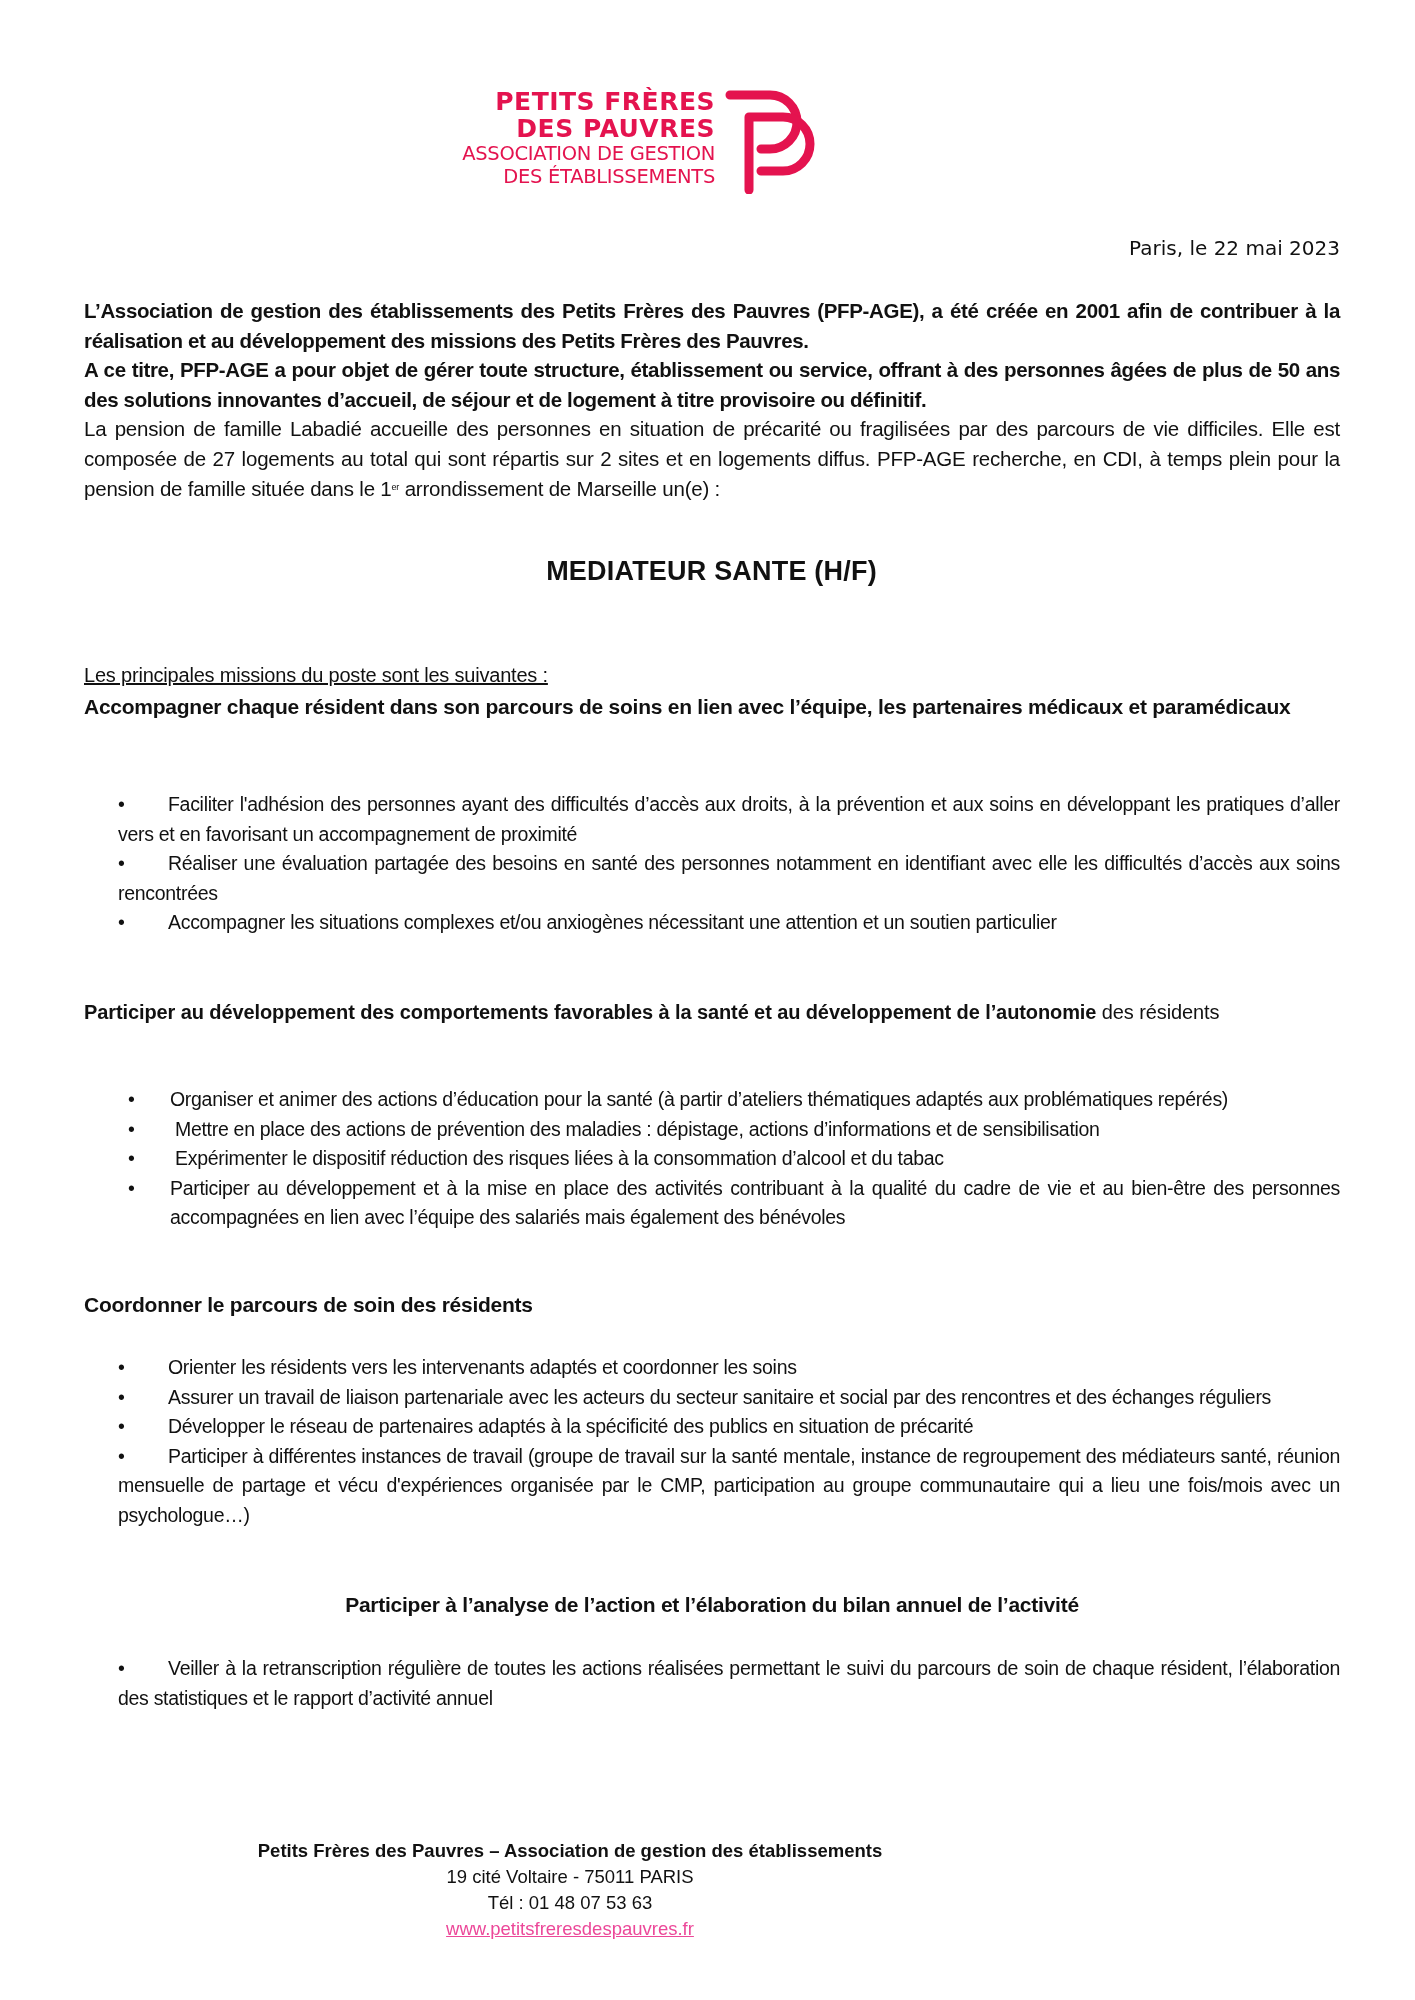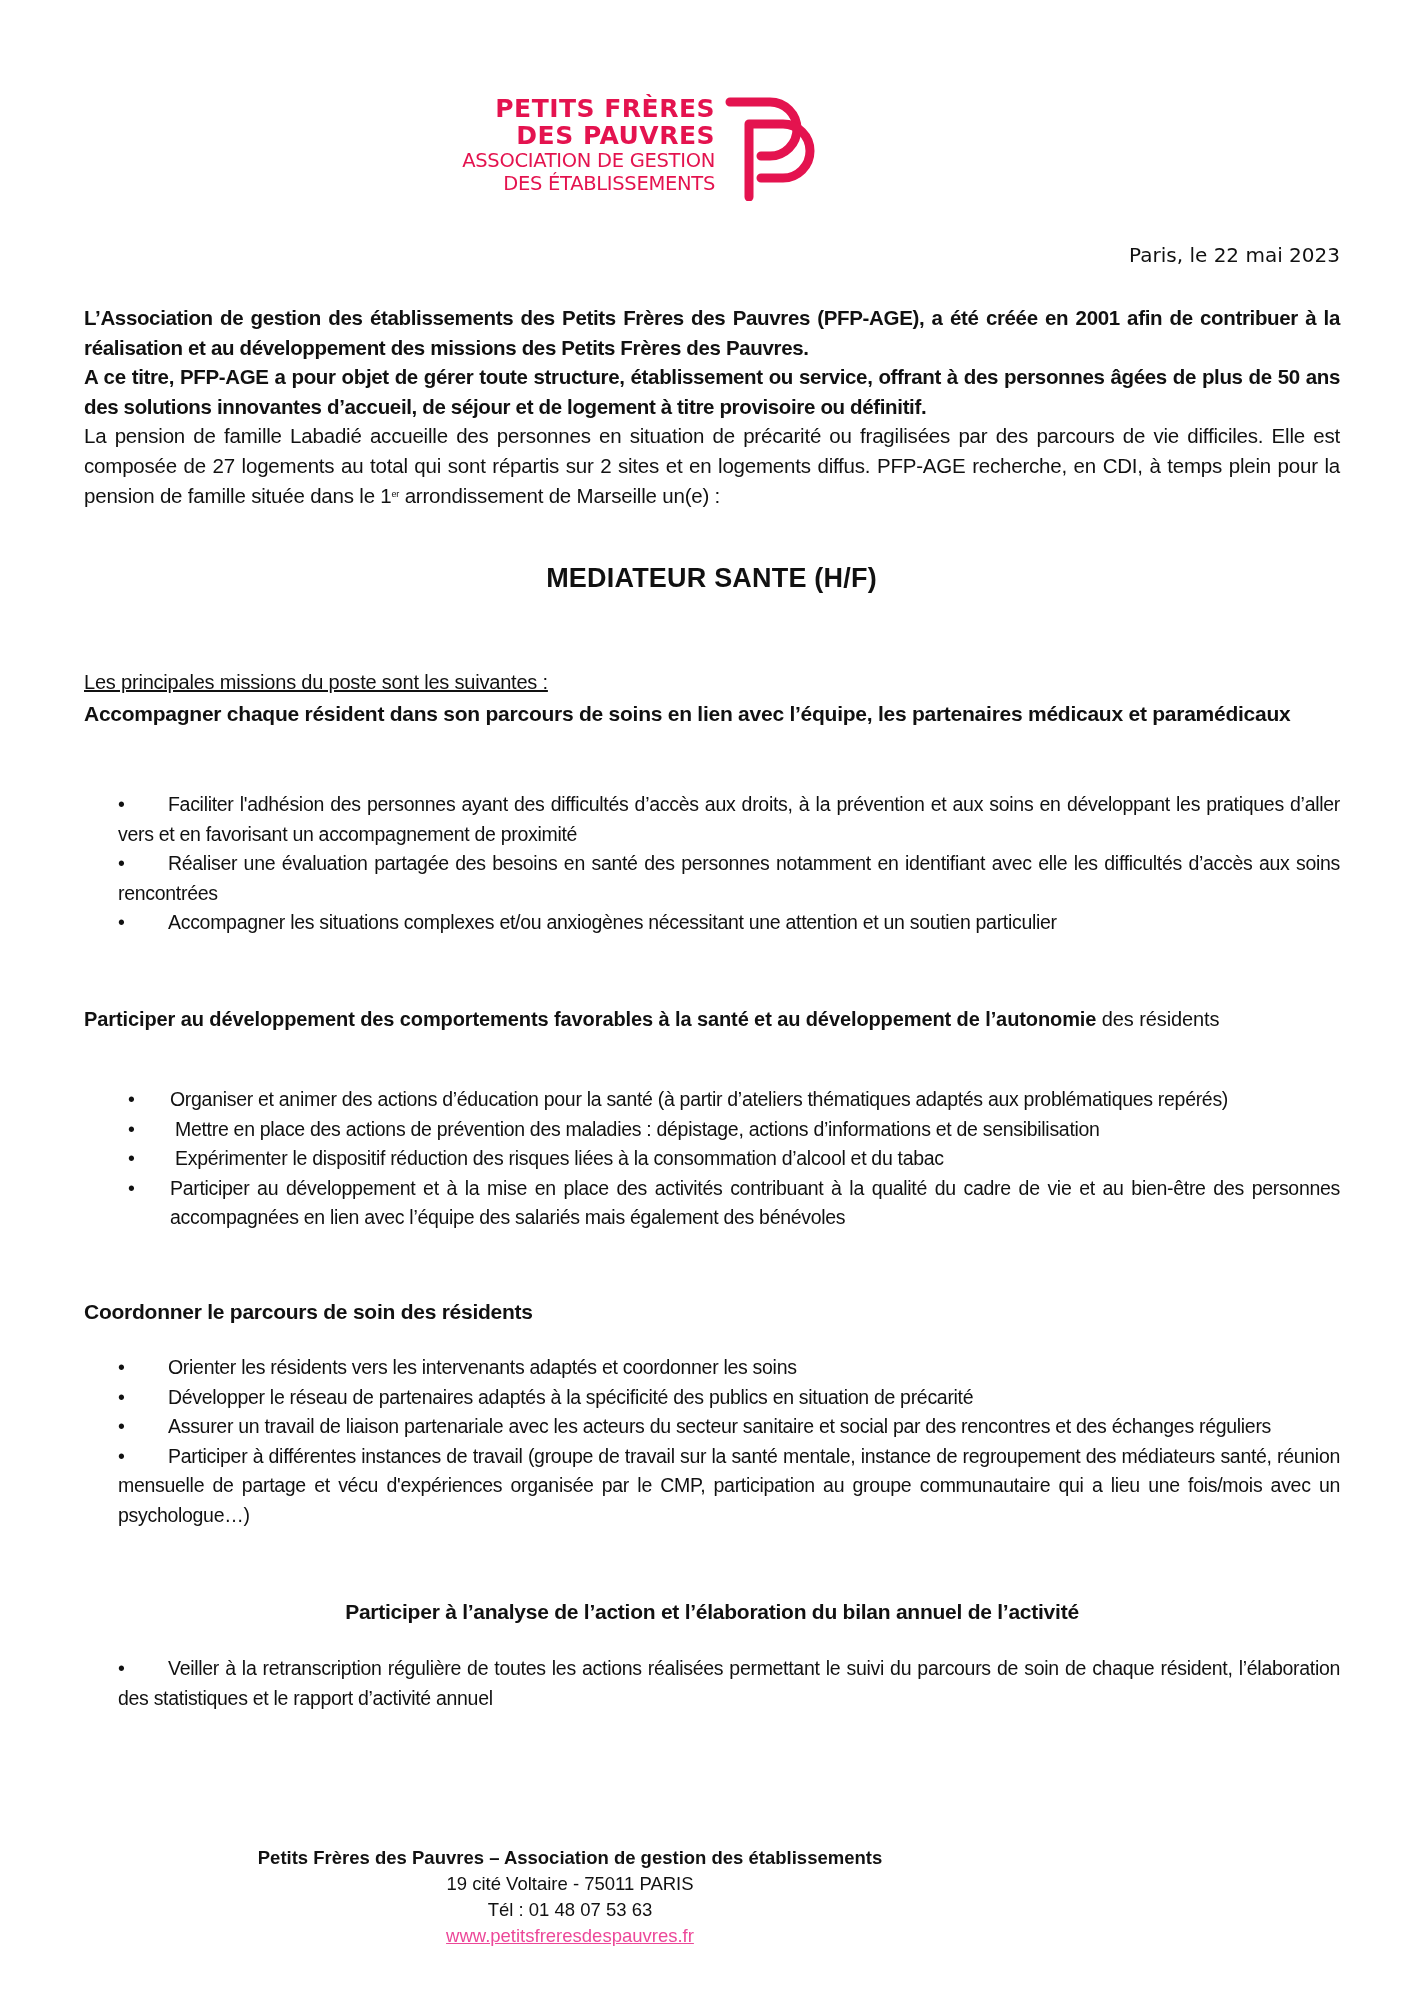--- a/index.html
+++ b/index.html
@@ -1,20 +1,20 @@
 <!DOCTYPE html>
 <html><head>
 <meta charset="utf-8">
 <style>
   html, body { margin: 0; padding: 0; background: #ffffff; }
   body {
     width: 1415px; height: 2000px; position: relative; overflow: hidden;
     font-family: "Liberation Sans", sans-serif; color: #111111;
   }
-  .abs { position: absolute; margin-top: 7px; }
+  .abs { position: absolute; }
   
   .logo { left: 425px; top: 88px; width: 400px; height: 108px; }
   .logo-text { position: absolute; left: 0; top: 0; width: 290px; text-align: right; color: #e4134f; }
   .logo-l1, .logo-l2 { font-family: "DejaVu Sans", sans-serif; font-weight: bold; font-size: 25px; line-height: 27px; letter-spacing: 0.5px; }
   .logo-l3, .logo-l4 { font-family: "DejaVu Sans", sans-serif; font-weight: normal; font-size: 19.5px; line-height: 23px; letter-spacing: -0.3px; }
   .logo-mark { position: absolute; left: 300px; top: 2px; }
 
   .date { right: 75px; top: 236px; font-size: 22px; font-family: "DejaVu Sans", sans-serif; font-size: 20px; }
 
   .body-block { left: 84px; width: 1256px; font-size: 20.5px; line-height: 29.5px; font-family: "Liberation Sans", sans-serif; text-align: justify; }
@@ -96,22 +96,22 @@
 <ul class="list hang l2">
   <li><span class="bul">•</span><span>Organiser et animer des actions d’éducation pour la santé (à partir d’ateliers thématiques adaptés aux problématiques repérés)</span></li>
   <li class="offset"><span class="bul">•</span><span>Mettre en place des actions de prévention des maladies : dépistage, actions d’informations et de sensibilisation</span></li>
   <li class="offset"><span class="bul">•</span><span>Expérimenter le dispositif réduction des risques liées à la consommation d’alcool et du tabac</span></li>
   <li><span class="bul">•</span><span>Participer au développement et à la mise en place des activités contribuant à la qualité du cadre de vie et au bien-être des personnes accompagnées en lien avec l’équipe des salariés mais également des bénévoles</span></li>
 </ul>
 
 <div class="abs heading h3">Coordonner le parcours de soin des résidents</div>
 <ul class="list flow l3">
   <li><span class="bul">•</span><span>Orienter les résidents vers les intervenants adaptés et coordonner les soins</span></li>
+  <li><span class="bul">•</span><span>Assurer un travail de liaison partenariale avec les acteurs du secteur sanitaire et social par des rencontres et des échanges réguliers</span></li>
   <li><span class="bul">•</span><span>Développer le réseau de partenaires adaptés à la spécificité des publics en situation de précarité</span></li>
-  <li><span class="bul">•</span><span>Assurer un travail de liaison partenariale avec les acteurs du secteur sanitaire et social par des rencontres et des échanges réguliers</span></li>
   <li><span class="bul">•</span><span>Participer à différentes instances de travail (groupe de travail sur la santé mentale, instance de regroupement des médiateurs santé,  réunion mensuelle de partage et vécu d'expériences organisée par le CMP, participation au groupe communautaire qui a lieu une fois/mois avec un psychologue…)</span></li>
 </ul>
 
 <div class="abs heading h4">Participer à l’analyse de l’action et l’élaboration du bilan annuel de l’activité</div>
 <ul class="list flow l4">
   <li><span class="bul">•</span><span>Veiller à la retranscription régulière de toutes les actions réalisées permettant le suivi du parcours de soin de chaque résident, l’élaboration des statistiques et le rapport d’activité annuel</span></li>
 </ul>
 
 <div class="abs footer">
   <div class="org">Petits Frères des Pauvres – Association de gestion des établissements</div>

